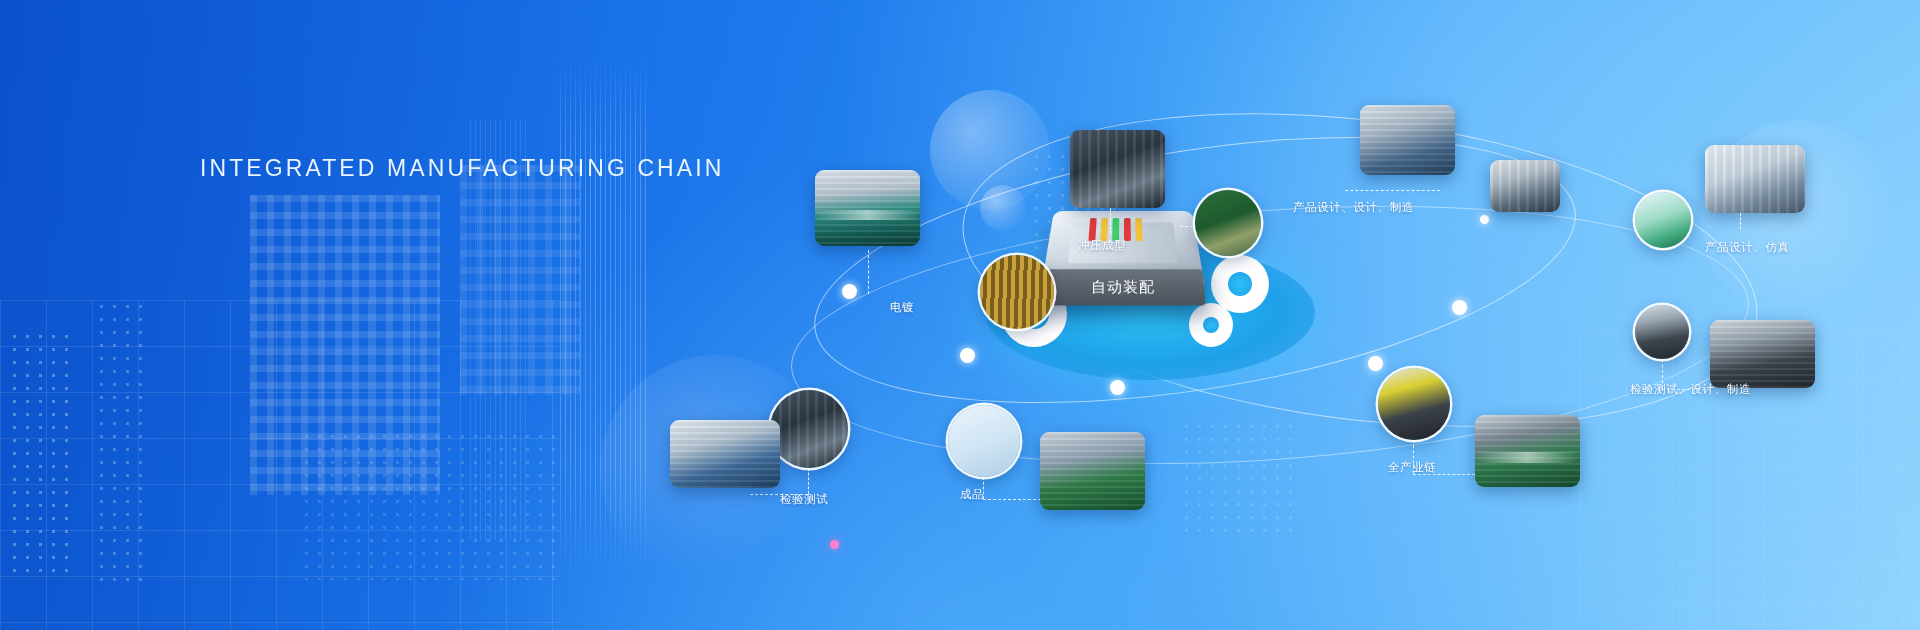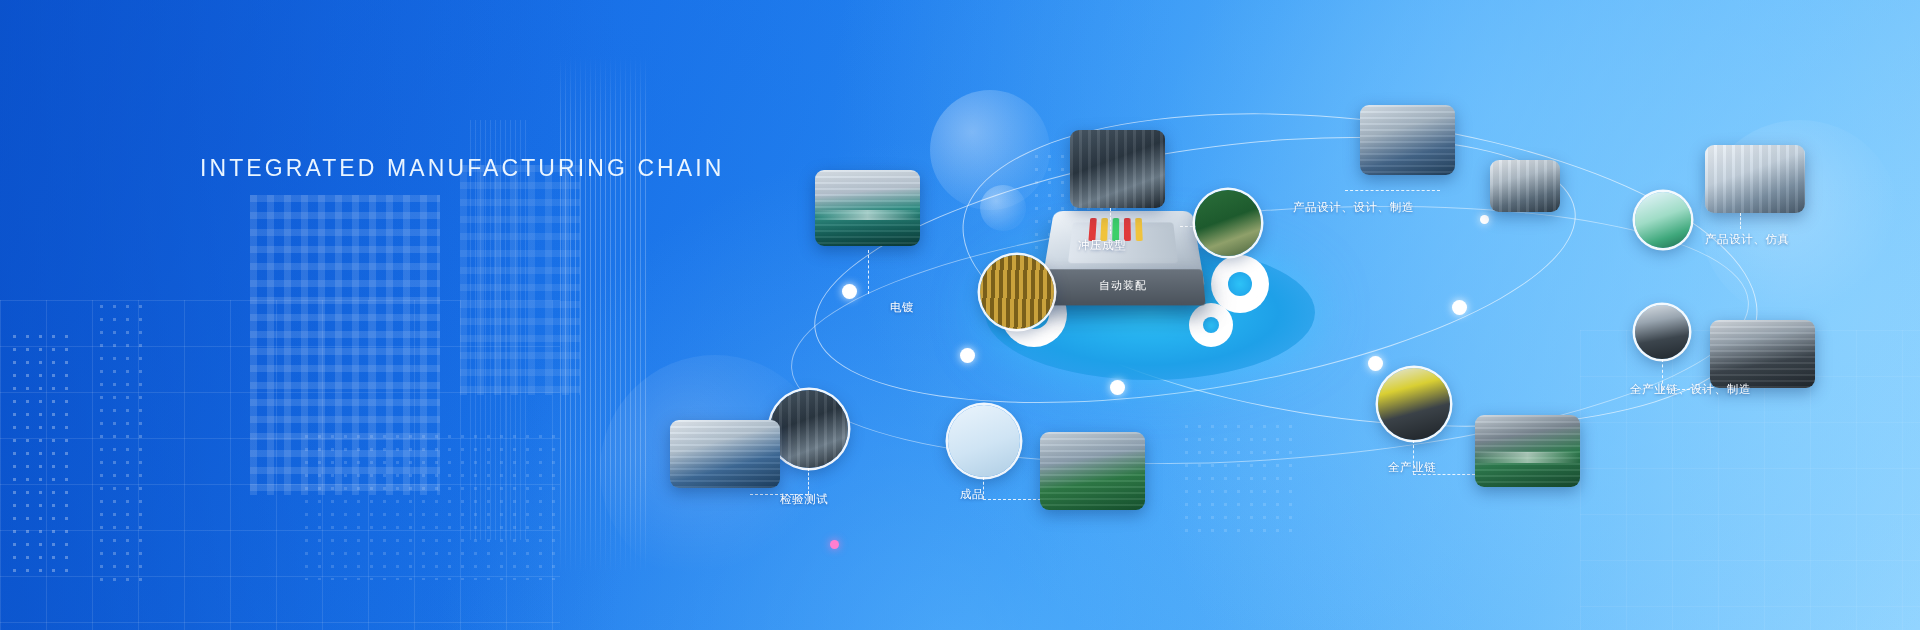--- a/index.html
+++ b/index.html
@@ -108,21 +108,21 @@
   }
   .machine-base {
     position:absolute; left:262px; top:268px; width:162px; height:38px;
     background: linear-gradient(180deg,#6a737d,#4a525b);
     border-radius:4px;
     transform: perspective(300px) rotateX(18deg);
     box-shadow: 0 10px 20px rgba(0,30,70,0.4);
   }
   .hub-label {
     position:absolute; left:262px; top:278px; width:162px;
-    text-align:center; color:#fff; font-size:11px; letter-spacing:1px;
+    text-align:center; color:#fff; font-size:15px; letter-spacing:1px;
   }
 
   
   .node { position:absolute; }
   .thumb {
     position:absolute; border-radius:9px; overflow:hidden;
     box-shadow: 0 5px 16px rgba(0,35,90,0.35);
     border:0;
   }
   .thumb.circ { border-radius:50%; box-shadow:0 0 0 2.5px rgba(255,255,255,0.92), 0 5px 16px rgba(0,35,90,0.35); }
@@ -265,32 +265,32 @@
       <div class="thumb ph-mold" style="left:710px;top:160px;width:70px;height:52px;">
         <div class="ph-cols"></div>
       </div>
     </div>
 
     <div class="node">
       <div class="thumb circ ph-3d" style="left:855px;top:192px;width:56px;height:56px;"></div>
       <div class="thumb ph-cad" style="left:925px;top:145px;width:100px;height:68px;">
         <div class="ph-cols"></div>
       </div>
-      <div class="nlabel" style="left:925px;top:232px;">产品设计、仿真</div>
+      <div class="nlabel" style="left:925px;top:240px;">产品设计、仿真</div>
       <div class="dashv" style="left:960px;top:213px;height:16px;"></div>
     </div>
 
     <div class="node">
       <div class="thumb circ ph-press" style="left:855px;top:305px;width:54px;height:54px;"></div>
       <div class="thumb ph-press" style="left:930px;top:320px;width:105px;height:68px;">
         <div class="ph-rows"></div>
       </div>
       <div class="dashv" style="left:882px;top:359px;height:30px;"></div>
       <div class="dash" style="left:882px;top:389px;width:48px;"></div>
-      <div class="nlabel" style="left:850px;top:382px;">全产业链、设计、制造</div>
+      <div class="nlabel" style="left:850px;top:382px;">检验测试、设计、制造</div>
     </div>
 
     <div class="node">
       <div class="thumb circ ph-cnc" style="left:598px;top:368px;width:72px;height:72px;"></div>
       <div class="dashv" style="left:633px;top:440px;height:34px;"></div>
       <div class="dash" style="left:633px;top:474px;width:62px;"></div>
       <div class="nlabel" style="left:608px;top:460px;">全产业链</div>
       <div class="thumb ph-belt" style="left:695px;top:415px;width:105px;height:72px;">
         <div class="ph-rows"></div>
         <div class="ph-streak"></div>

